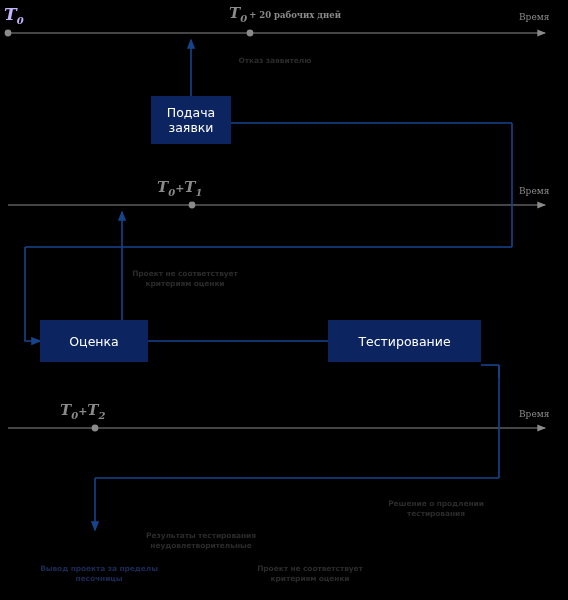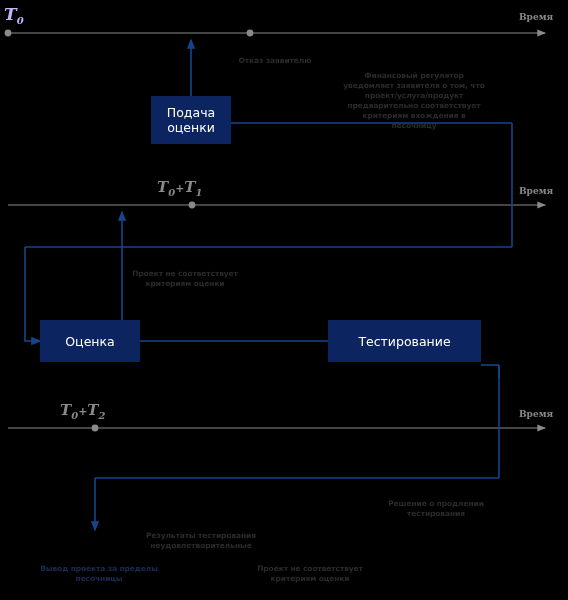--- a/index.html
+++ b/index.html
@@ -2,21 +2,21 @@
 <html><head>
 <meta charset="utf-8">
 <style>
   html,body{margin:0;padding:0;background:#000;}
   body{width:568px;height:600px;overflow:hidden;
        font-family:"DejaVu Sans","Liberation Sans",sans-serif;}
   #stage{position:relative;width:568px;height:600px;background:#000;}
   .lbl{position:absolute;color:#2b2b2b;font-size:7.5px;line-height:10px;
        text-align:center;font-weight:bold;letter-spacing:-0.1px;}
   .axis-name{position:absolute;color:#8a8a8a;font-family:"DejaVu Serif","Liberation Serif",serif;
-             font-size:9px;font-weight:bold;}
+             font-size:9px;font-weight:normal;}
   .tlabel{position:absolute;color:#8a8a8a;font-family:"DejaVu Serif","Liberation Serif",serif;
           font-size:15px;font-style:italic;font-weight:bold;white-space:nowrap;}
   .tlabel sub{font-size:10px;font-style:italic;}
   .tlabel .plain{font-size:8.5px;font-style:normal;font-weight:bold;}
   .box{position:absolute;background:#0c2460;display:flex;align-items:center;
        justify-content:center;color:#fff;font-size:12.5px;text-align:center;
        line-height:15px;font-family:"DejaVu Sans","Liberation Sans",sans-serif;}
   svg{position:absolute;left:0;top:0;}
   .t0lab{position:absolute;color:#c4b5fd;font-family:"DejaVu Serif","Liberation Serif",serif;
          font-size:17px;font-style:italic;font-weight:bold;}
@@ -88,45 +88,47 @@
   </svg>
 
   <div class="axis-name" style="left:519px;top:12px;">Время</div>
   <div class="axis-name" style="left:519px;top:186px;">Время</div>
   <div class="axis-name" style="left:519px;top:409px;">Время</div>
 
   <div class="t0lab" style="left:4px;top:4px;">
     <span>T</span><sub style="font-size:10px;">0</sub>
   </div>
 
+  <div class="tlabel" style="left:229px;top:4px;">
+    <span>T</span><sub>0</sub><span class="plain" style="margin-left:2px;">+ 20 рабочих дней</span>
+  </div>
 
   <div class="tlabel" style="left:157px;top:178px;">
     <span>T</span><sub>0</sub><span style="font-size:11px;font-style:normal;">+</span><span>T</span><sub>1</sub>
   </div>
 
   <div class="tlabel" style="left:60px;top:401px;">
     <span>T</span><sub>0</sub><span style="font-size:11px;font-style:normal;">+</span><span>T</span><sub>2</sub>
   </div>
 
   <div class="box" style="left:151px;top:96px;width:80px;height:48px;">
-    <span>Подача оценки</span>
+    <span>Подача заявки</span>
   </div>
 
-  <div class="box" style="left:40px;top:320px;width:100px;height:42px;">
+  <div class="box" style="left:40px;top:320px;width:108px;height:42px;">
     <span>Оценка</span>
   </div>
 
   <div class="box" style="left:328px;top:320px;width:153px;height:42px;">
     <span>Тестирование</span>
   </div>
 
 
   <div class="lbl" style="left:205px;top:56px;width:140px;">Отказ заявителю</div>
 
-  <div class="lbl" style="left:340px;top:71px;width:148px;">Финансовый регулятор уведомляет заявителя о том, что проект/услуга/продукт предварительно соответствует критериям вхождения в песочницу</div>
 
   <div class="lbl" style="left:115px;top:269px;width:140px;">Проект не соответствует критериям оценки</div>
 
 
   <div class="lbl" style="left:125px;top:499px;width:152px;margin-top:32px;">Результаты тестирования неудовлетворительные</div>
 
   <div class="lbl" style="left:371px;top:499px;width:130px;">Решение о продлении тестирования</div>
 
   <div class="lbl" style="left:33px;top:564px;width:132px;color:#1b2b55;">Вывод проекта за пределы песочницы</div>
 

